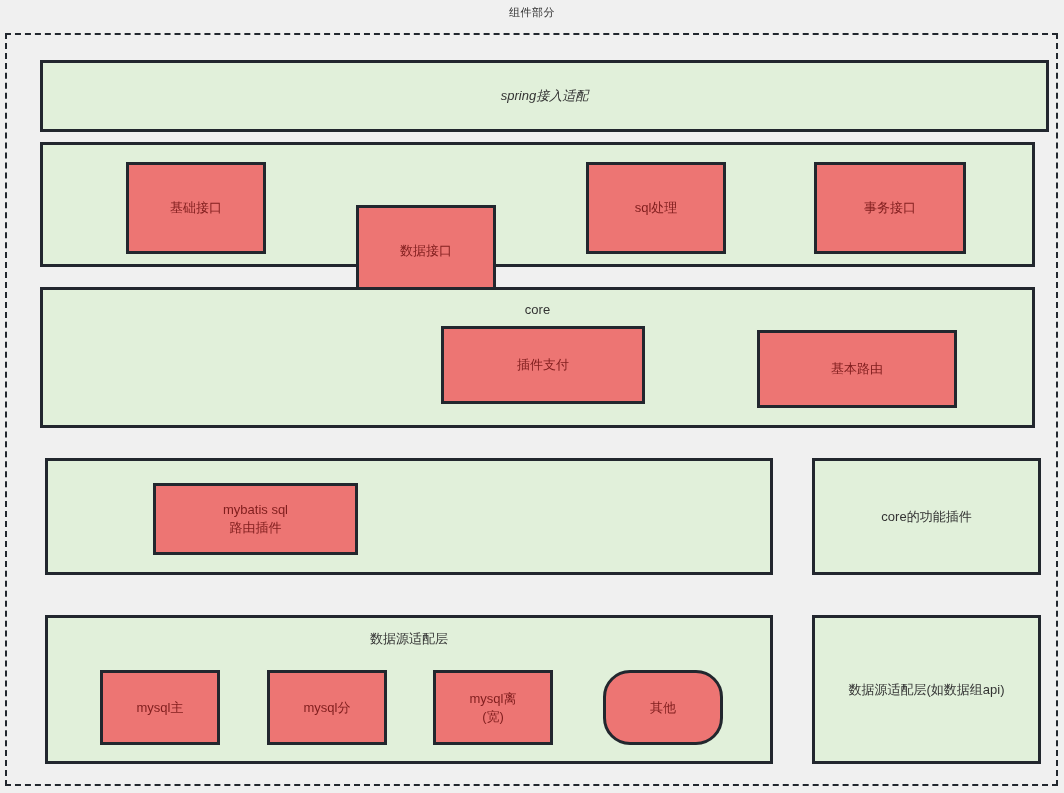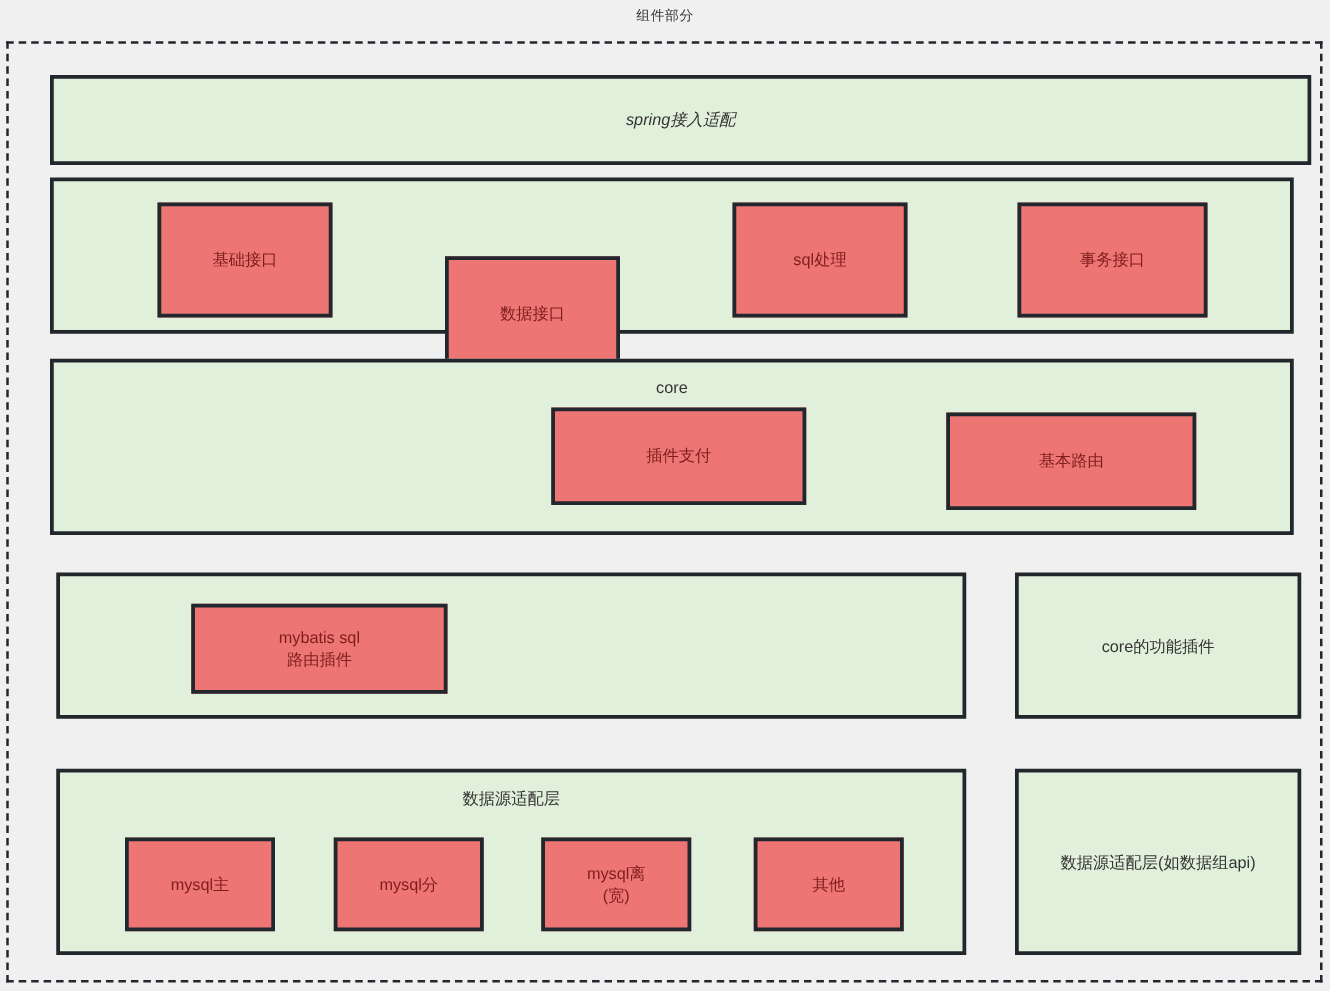--- a/index.html
+++ b/index.html
@@ -95,21 +95,21 @@
   #box-mybatis-sql-route { left: 77px;  top: 22px; width: 205px; height: 72px; margin-left: 28px; }
   #box-mybatis-other     { left: 397px; top: 22px; width: 207px; height: 72px; }
 
   #panel-core-plugins { left: 805px; top: 423px; width: 229px; height: 117px; }
 
   
   #panel-datasource { left: 38px; top: 580px; width: 728px; height: 149px; }
   #box-mysql-master { left: 52px;  top: 52px; width: 120px; height: 75px; }
   #box-mysql-shard  { left: 219px; top: 52px; width: 120px; height: 75px; }
   #box-mysql-replica{ left: 385px; top: 52px; width: 120px; height: 75px; }
-  #box-other-ds     { left: 555px; top: 52px; width: 120px; height: 75px; }
+  #box-other-ds     { left: 555px; top: 52px; width: 120px; height: 75px; border-radius: 27px; }
 
   #panel-external-api { left: 805px; top: 580px; width: 229px; height: 149px; }
 </style>
 </head>
 <body>
 
 <div id="diagram-title">组件部分</div>
 
 <div id="outer-frame">
 

